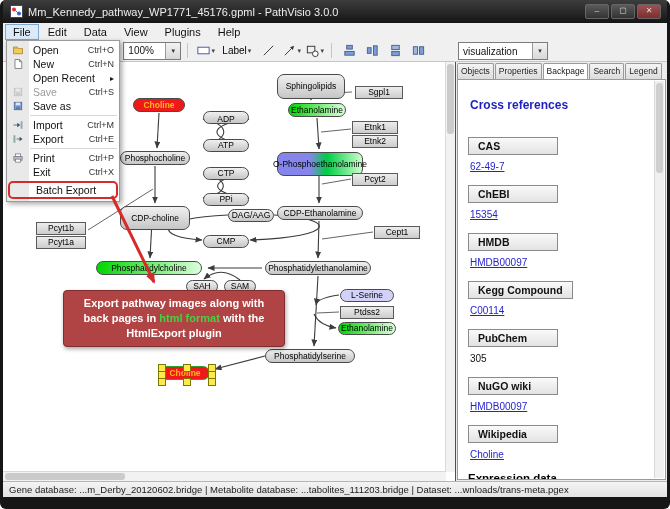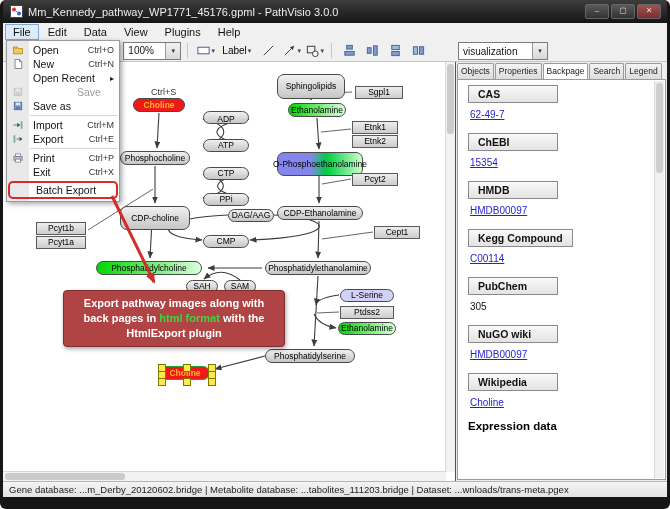--- a/index.html
+++ b/index.html
@@ -84,21 +84,21 @@
   
   .filemenu{position:absolute;left:6px;top:40px;width:112px;z-index:50;border:1px solid #9a9a9a;
     background:linear-gradient(to right,#e9e9e9 0,#e9e9e9 22px,#fff 22px);box-shadow:2px 2px 5px rgba(0,0,0,.35);
     padding:2px 0;font-size:10.5px;color:#111;}
   .fm-item{display:flex;align-items:center;height:14px;padding-right:5px;position:relative;}
   .fm-icon{width:22px;height:14px;display:flex;align-items:center;justify-content:center;flex:none;}
   .fm-icon svg{width:12px;height:12px;}
   .fm-label{flex:1;padding-left:4px;white-space:nowrap;}
   .fm-short{font-size:9px;color:#333;margin-left:6px;}
   .fm-sub{font-size:8px;margin-left:6px;}
-  .fm-item.disabled{color:#9b9b9b;gap:44px;}
+  .fm-item.disabled{color:#9b9b9b;}
   .fm-item.disabled svg{opacity:.45;}
   .fm-sep{height:1px;background:#d8d8d8;margin:2px 2px 2px 23px;}
   .fm-item.annotated{box-shadow:0 0 0 2px #d62b2b;border-radius:3px;margin:4px 3px 2px;}
   
   .annot{position:absolute;left:0;top:0;z-index:60;pointer-events:none;}
 </style>
 </head>
 <body>
 
 <div class="window">
@@ -371,20 +371,21 @@
 
       <div class="sidebar">
         <div class="tabs" id="tabs">
             <div class="tab">Objects</div>
             <div class="tab">Properties</div>
             <div class="tab active">Backpage</div>
             <div class="tab">Search</div>
             <div class="tab">Legend</div>
           </div>
         <div class="panel">
+          <div class="xref-title">Cross references</div>
           <div id="sections">
               <div class="bp-section"><div class="bp-header">CAS</div><div class="bp-link">62-49-7</div></div>
               <div class="bp-section"><div class="bp-header">ChEBI</div><div class="bp-link">15354</div></div>
               <div class="bp-section"><div class="bp-header">HMDB</div><div class="bp-link">HMDB00097</div></div>
               <div class="bp-section"><div class="bp-header">Kegg Compound</div><div class="bp-link">C00114</div></div>
               <div class="bp-section"><div class="bp-header">PubChem</div><div class="bp-plain">305</div></div>
               <div class="bp-section"><div class="bp-header">NuGO wiki</div><div class="bp-link">HMDB00097</div></div>
               <div class="bp-section"><div class="bp-header">Wikipedia</div><div class="bp-link">Choline</div></div>
             </div>
           <div class="bp-footer">Expression data</div>

